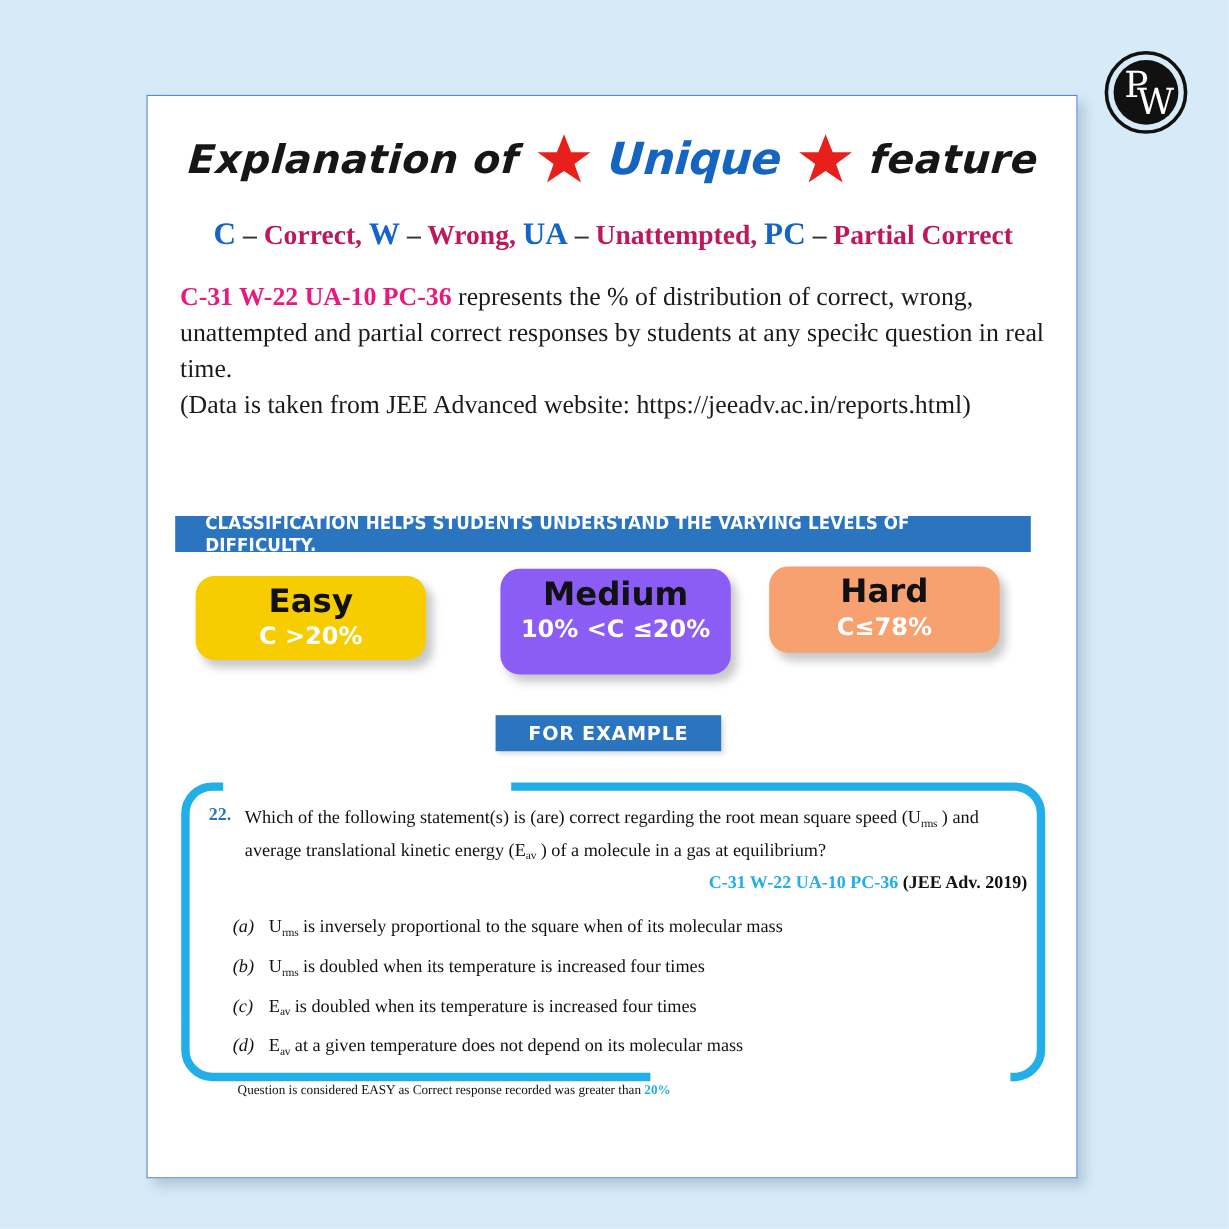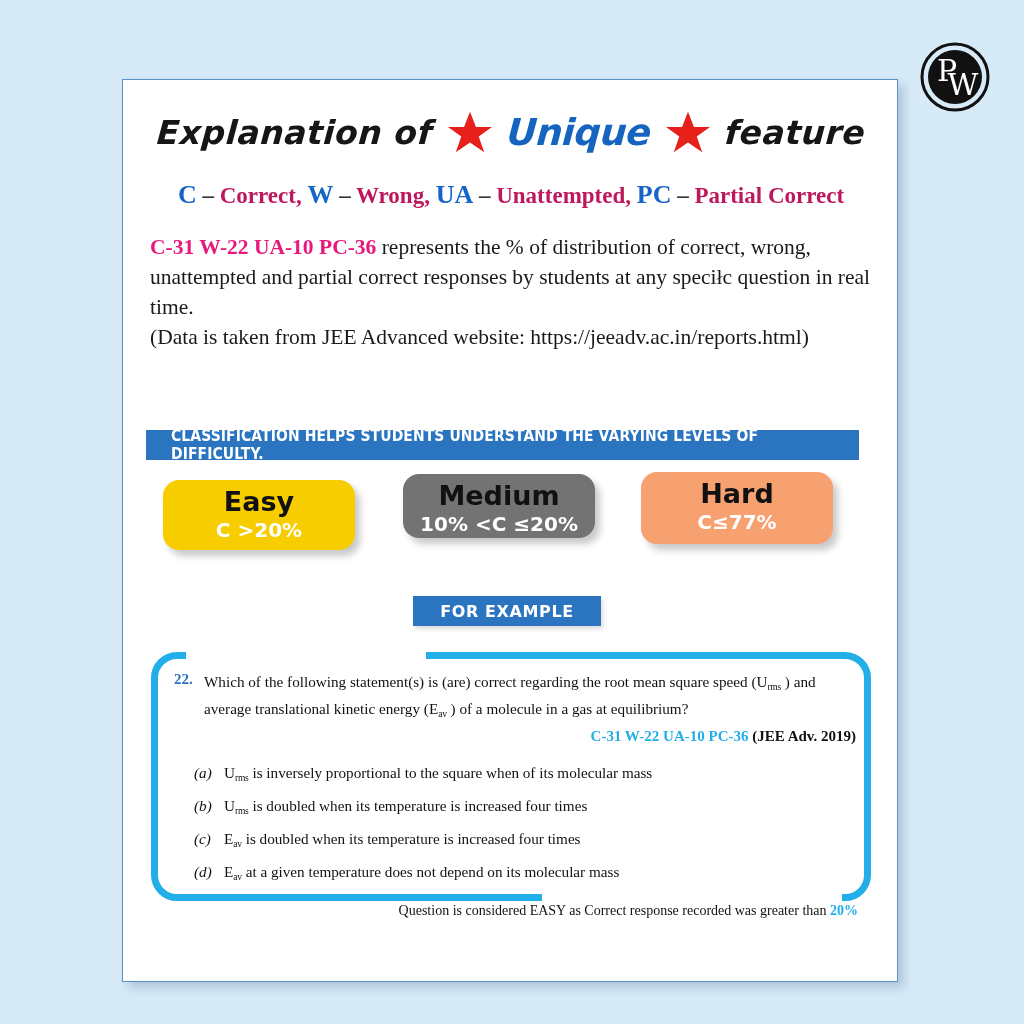--- a/index.html
+++ b/index.html
@@ -98,21 +98,21 @@
     padding-top:7px;
     box-sizing:border-box;
   }
   .badge .lvl{
     display:block;font-weight:bold;font-size:27px;color:#111111;line-height:30px;
   }
   .badge .rng{
     display:block;font-weight:bold;font-size:20px;color:#ffffff;line-height:26px;
   }
   .badge-easy{left:18px;top:8px;width:192px;height:70px;background:#f7cd00;}
-  .badge-med{left:258px;top:2px;width:192px;height:64px;background:#737373;}
+  .badge-med{left:272px;top:2px;width:192px;height:88px;background:#8b5cf6;}
   .badge-hard{left:496px;top:0px;width:192px;height:72px;background:#f7a070;}
 
   
   .forex{
     position:absolute;left:290px;top:516px;width:188px;height:30px;
     background:#2a74c0;display:flex;align-items:center;justify-content:center;
     box-shadow:2px 3px 4px rgba(120,120,120,.25);
   }
   .forex span{
     font-family:"DejaVu Sans", sans-serif;
@@ -149,21 +149,21 @@
     margin-top:3px;text-align:right;padding-right:2px;font-size:15px;
   }
   .qsrc .code{color:#22aee8;font-weight:bold;}
   .qsrc .yr{color:#111;font-weight:bold;}
   .opts{margin-top:14px;padding-left:26px;}
   .opt{
     font-size:15.2px;line-height:27px;color:#111;position:relative;padding-left:30px;
   }
   .opt .lbl{position:absolute;left:0;top:0;font-style:italic;}
   .note{
-    margin-top:12px;text-align:right;font-size:14px;color:#111;
+    margin-top:12px;text-align:left;font-size:11px;color:#111;
     padding-left:30px;
   }
   .note .pct{color:#22aee8;font-weight:bold;}
   sub{font-size:9.5px;vertical-align:-3px;letter-spacing:-.2px;}
 </style>
 </head>
 <body>
 
 <div class="page">
 
@@ -223,21 +223,21 @@
       <div class="badge badge-easy">
         <span class="lvl">Easy</span>
         <span class="rng">C &gt;20%</span>
       </div>
       <div class="badge badge-med">
         <span class="lvl">Medium</span>
         <span class="rng">10% &lt;C ≤20%</span>
       </div>
       <div class="badge badge-hard">
         <span class="lvl">Hard</span>
-        <span class="rng">C≤77%</span>
+        <span class="rng">C≤78%</span>
       </div>
     </div>
 
     <div class="forex">
       <span>FOR EXAMPLE</span>
     </div>
 
     <div class="qbox">
       <div class="qinner">
 

